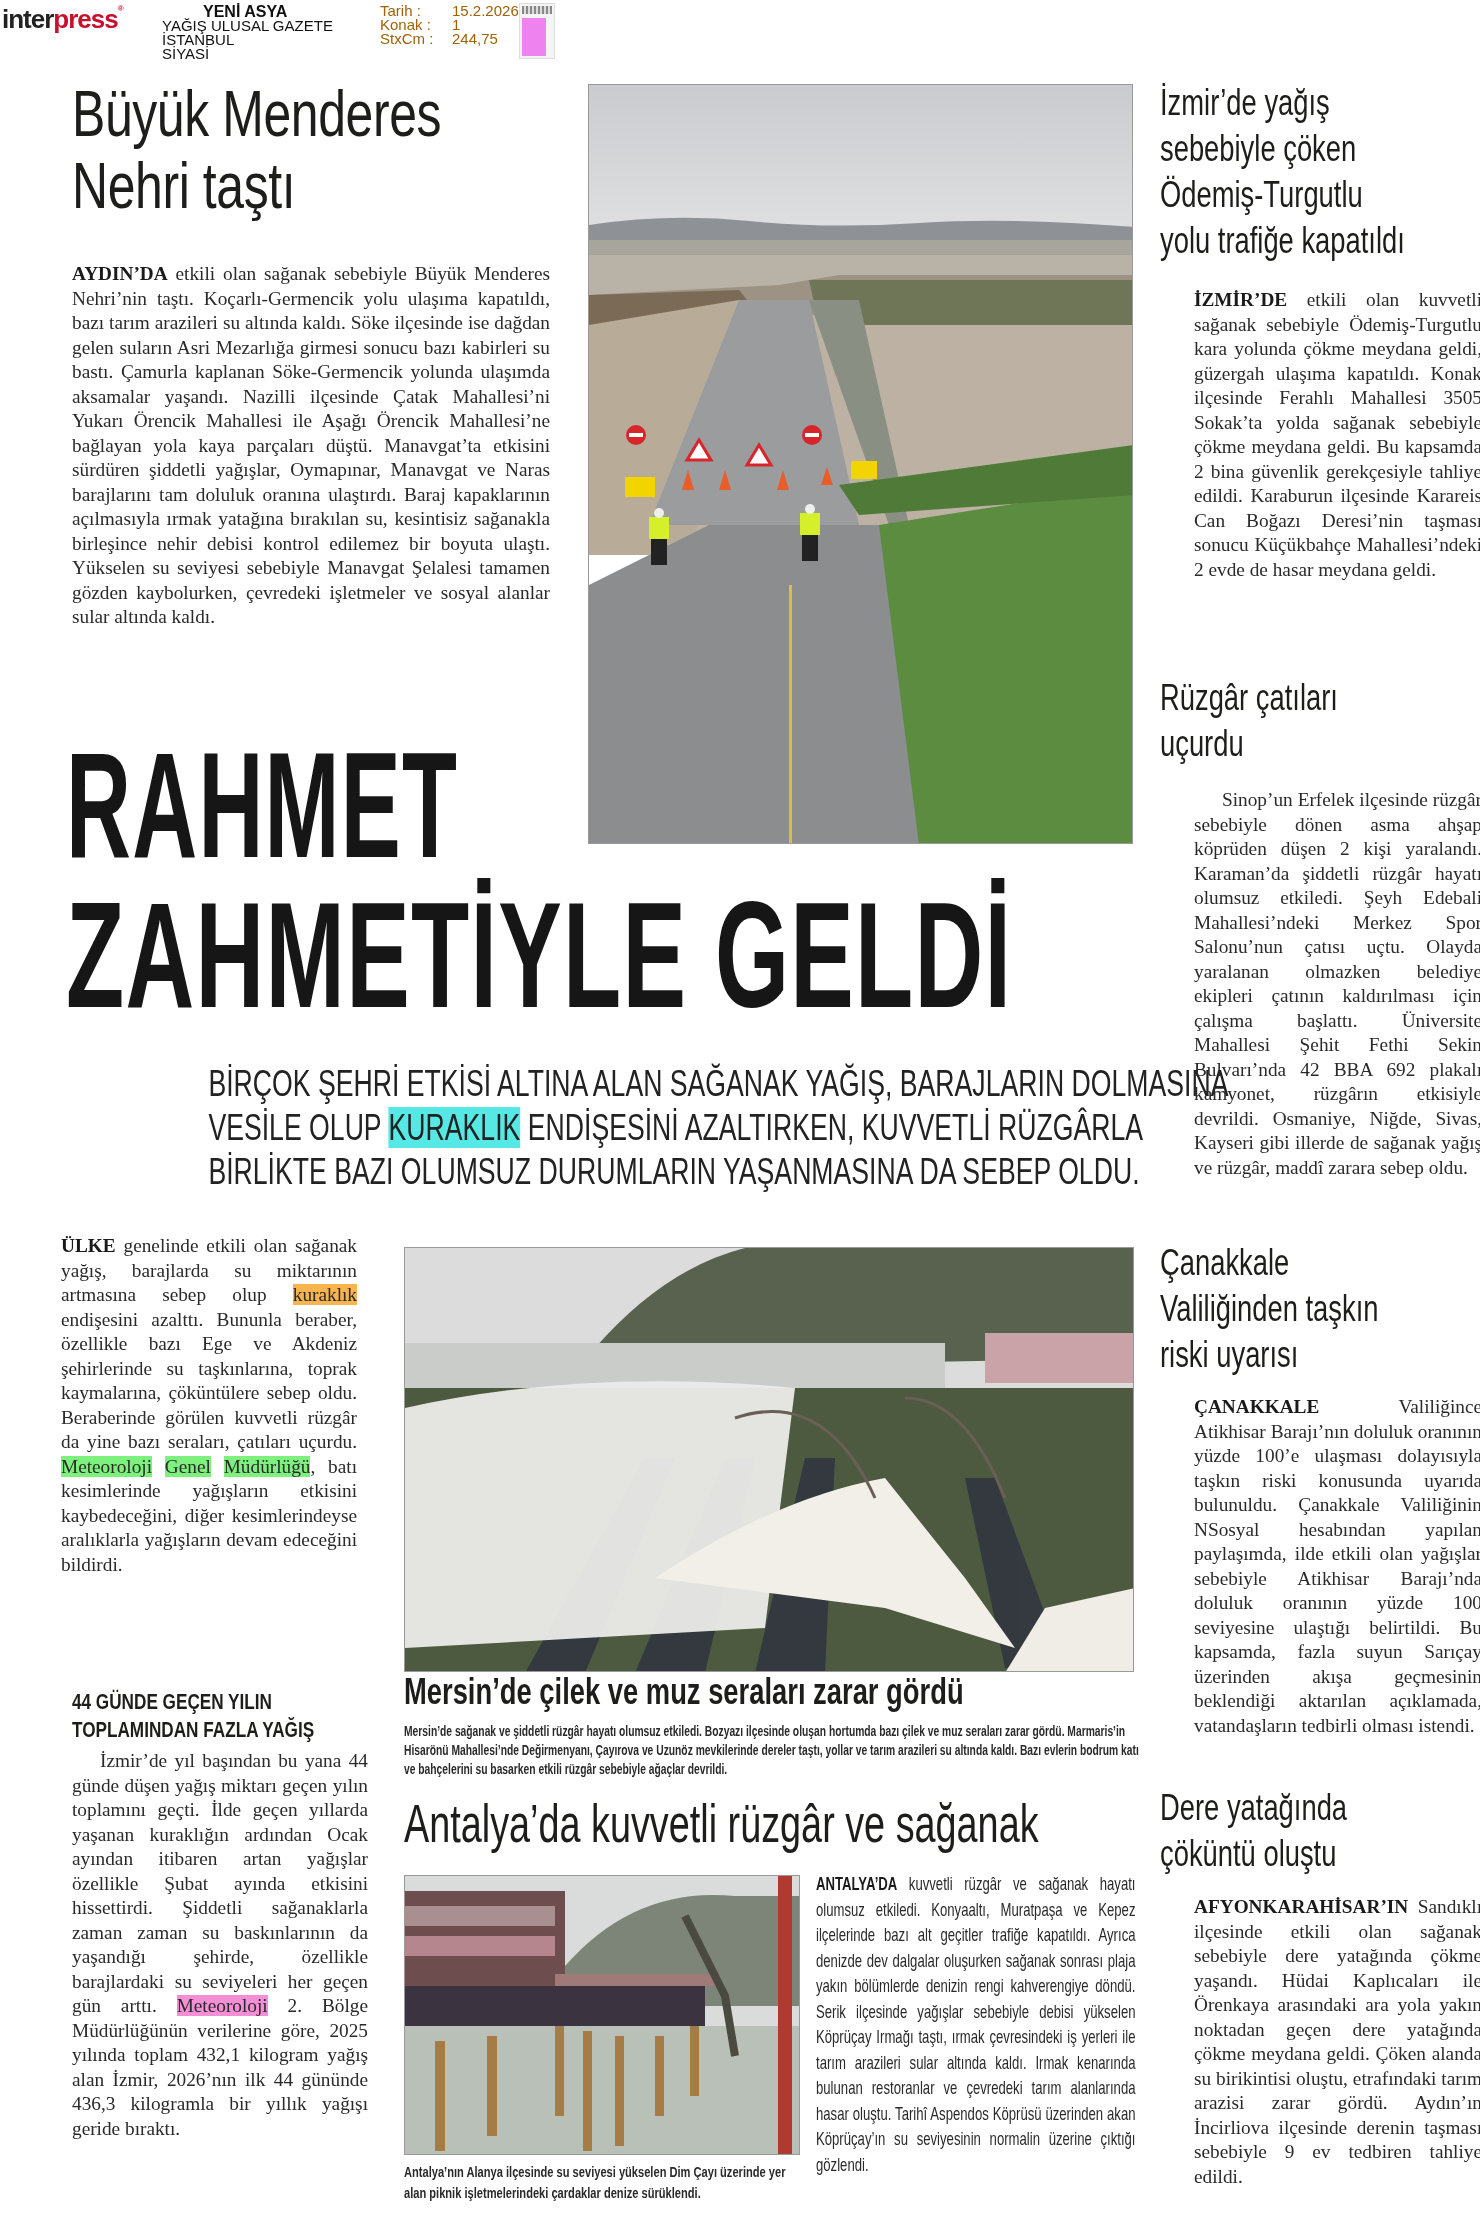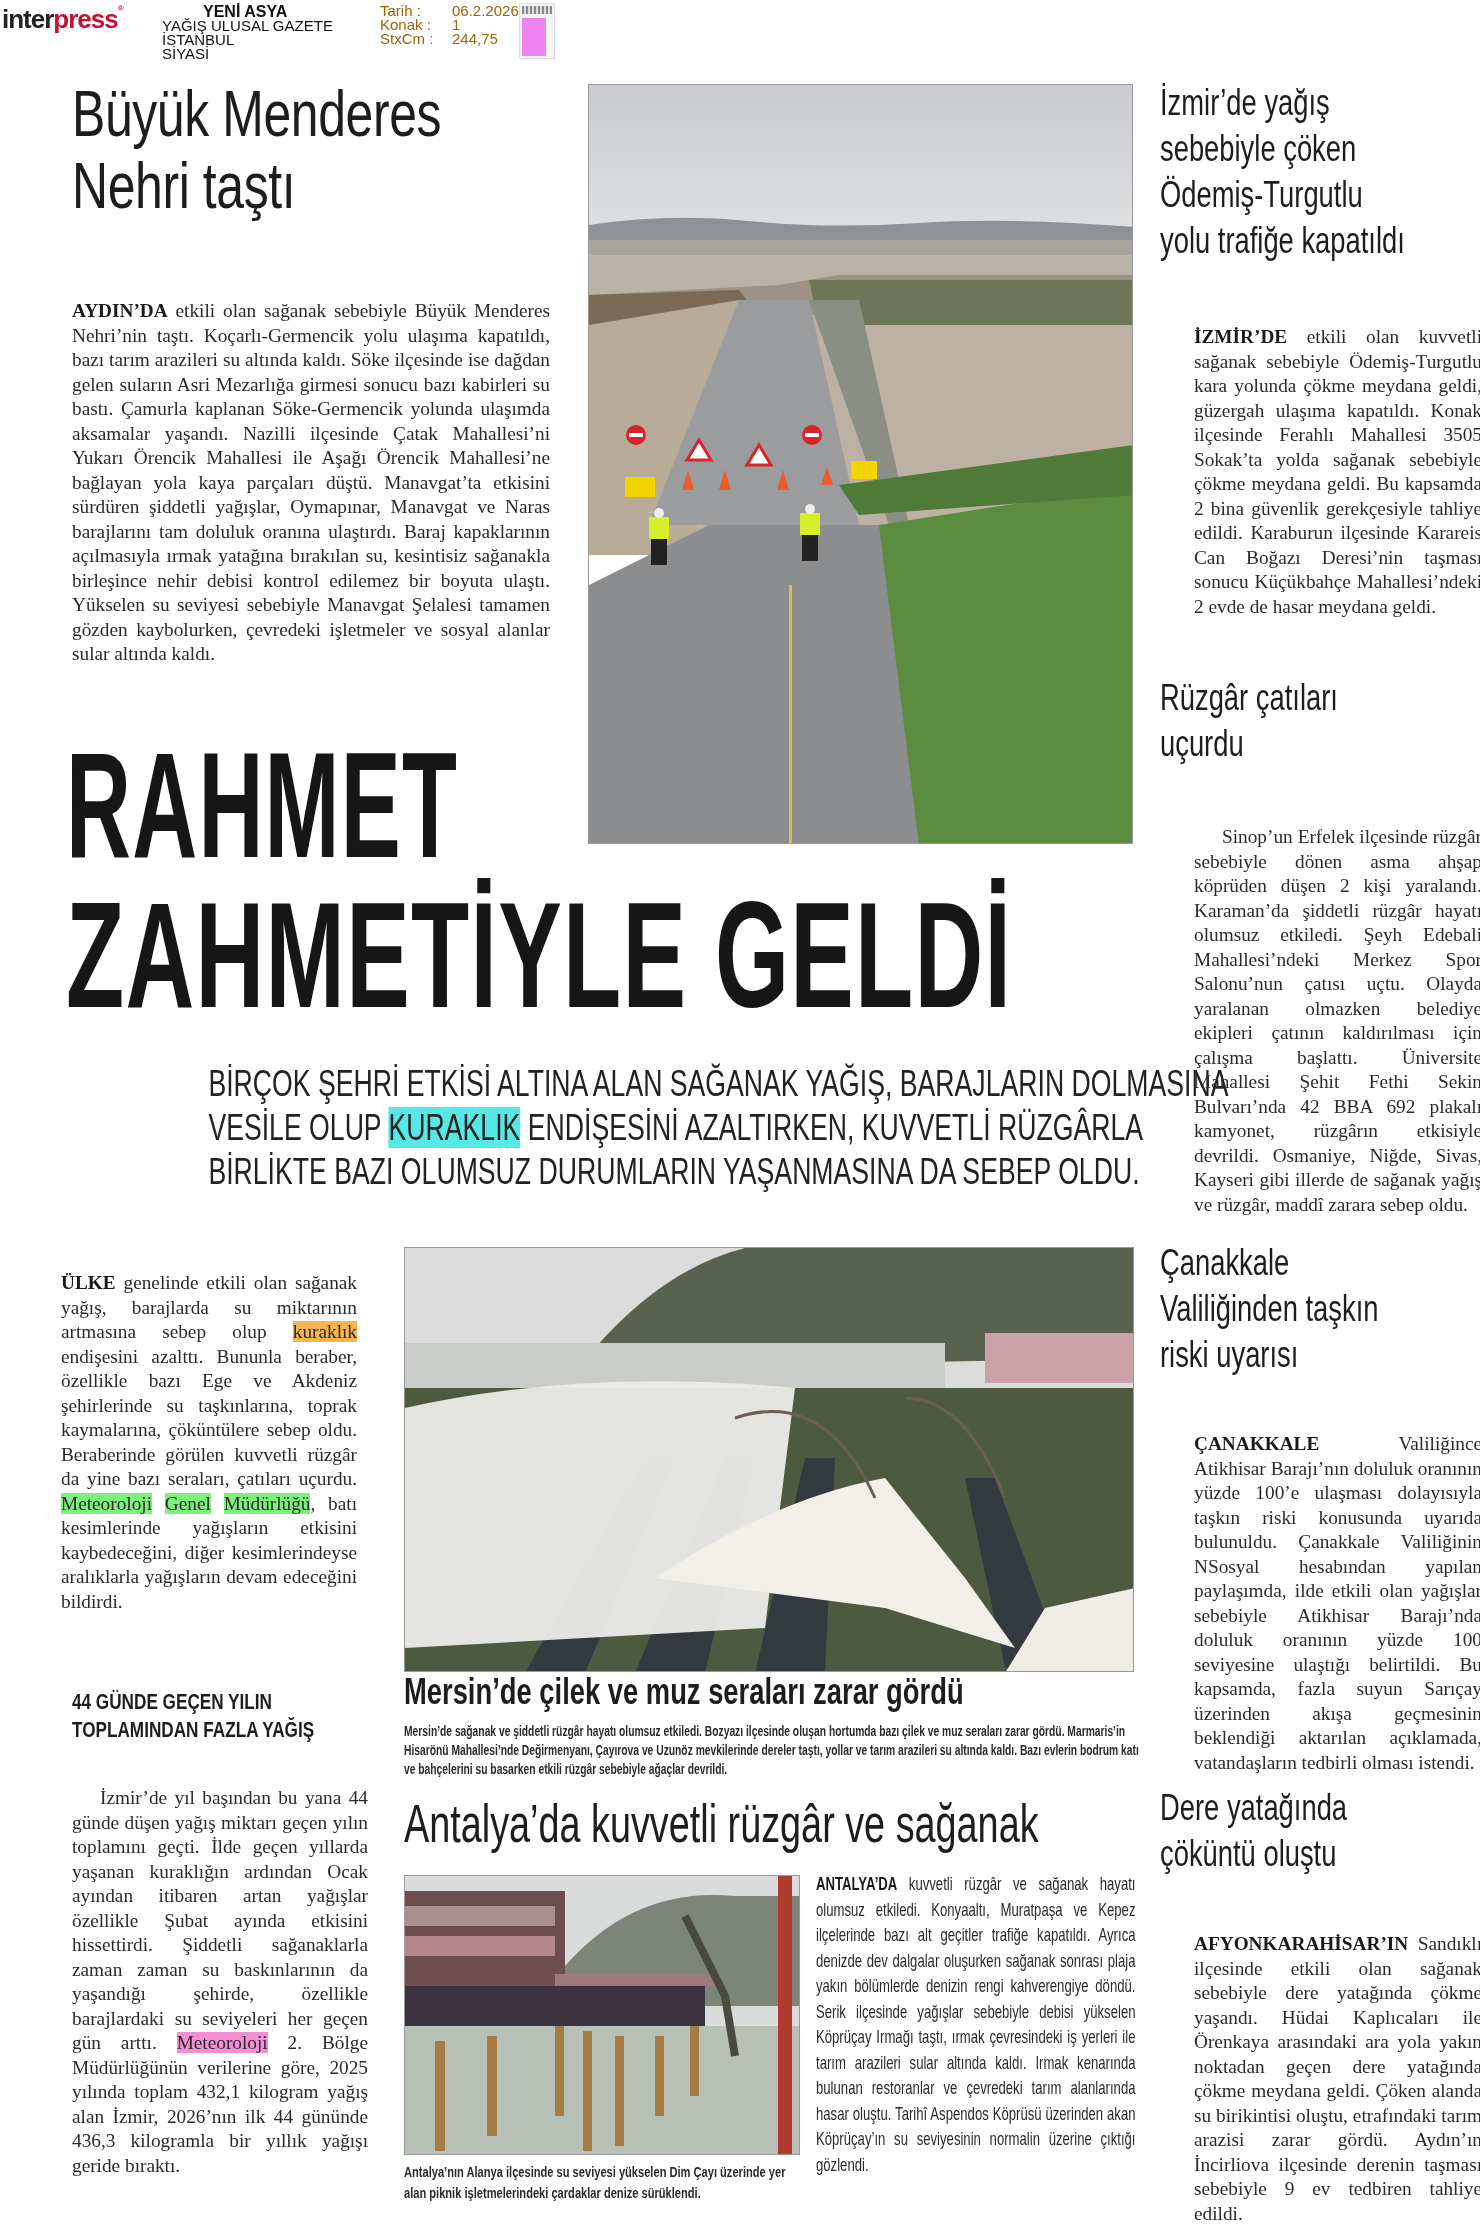--- a/index.html
+++ b/index.html
@@ -14,21 +14,21 @@
   .logo sup { font-size: 8px; color: #c8102e; vertical-align: top; }
   .pub { position: absolute; left: 162px; top: 5px; font-size: 15px; line-height: 14px; color: #111; }
   .pub .name { font-weight: bold; font-size: 16px; margin-left: 41px; }
   .meta { position: absolute; left: 380px; top: 4px; font-size: 15px; line-height: 14px; color: #a16207; }
   .meta .row { display: flex; }
   .meta .k { width: 72px; }
   .thumb { position: absolute; left: 519px; top: 3px; width: 36px; height: 56px; background: #f4f4f4; border: 1px solid #ddd; }
   .thumb .top { position: absolute; left: 2px; top: 2px; width: 30px; height: 8px; background: repeating-linear-gradient(90deg,#888 0 2px,#ddd 2px 4px); }
   .thumb .pink { position: absolute; left: 2px; top: 14px; width: 24px; height: 38px; background: #ee82ee; }
   .headline-sans { font-family: "Liberation Sans", "DejaVu Sans", sans-serif; color: #1d1d1b; }
-  .body { font-family: "Liberation Serif", serif; font-size: 19.3px; line-height: 24.5px; color: #2a2a2a; text-align: justify; hyphens: auto; margin-top: 37px; }
+  .body { font-family: "Liberation Serif", serif; font-size: 19.3px; line-height: 24.5px; color: #2a2a2a; text-align: justify; hyphens: auto; }
   .body b { font-weight: bold; color: #1a1a1a; }
   .hl-orange { background: #f7b54f; }
   .hl-green { background: #7df07d; }
   .hl-pink { background: #f48fd6; }
   .hl-cyan { background: #55e8e4; }
 
   
   .h-menderes { position: absolute; left: 72px; top: 78px; width: 500px; font-size: 64px; line-height: 72px; transform: scaleX(0.78); transform-origin: left top; width: 640px; letter-spacing: -0.5px; }
   .menderes-body { position: absolute; left: 72px; top: 262px; width: 478px; }
 
@@ -73,21 +73,21 @@
   </div>
   <div class="pub">
     <div class="name">YENİ ASYA</div>
     <div>YAĞIŞ ULUSAL GAZETE</div>
     <div>İSTANBUL</div>
     <div>SİYASİ</div>
   </div>
   <div class="meta">
     <div class="row">
         <span class="k">Tarih :</span>
-        <span>06.2.2026</span>
+        <span>15.2.2026</span>
       </div>
     <div class="row">
         <span class="k">Konak :</span>
         <span>1</span>
       </div>
     <div class="row">
         <span class="k">StxCm :</span>
         <span>244,75</span>
       </div>
   </div>

